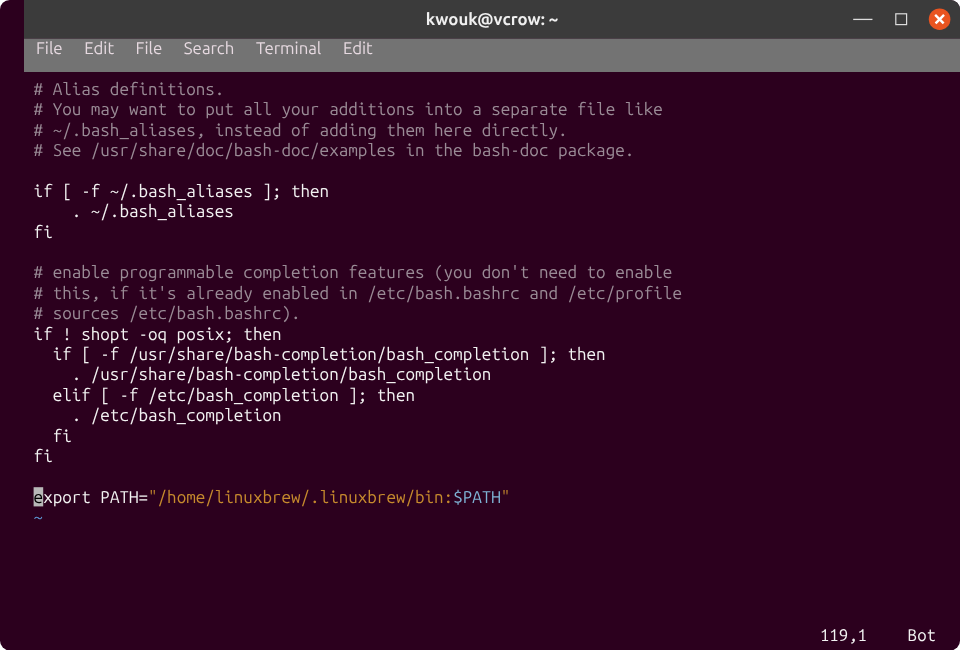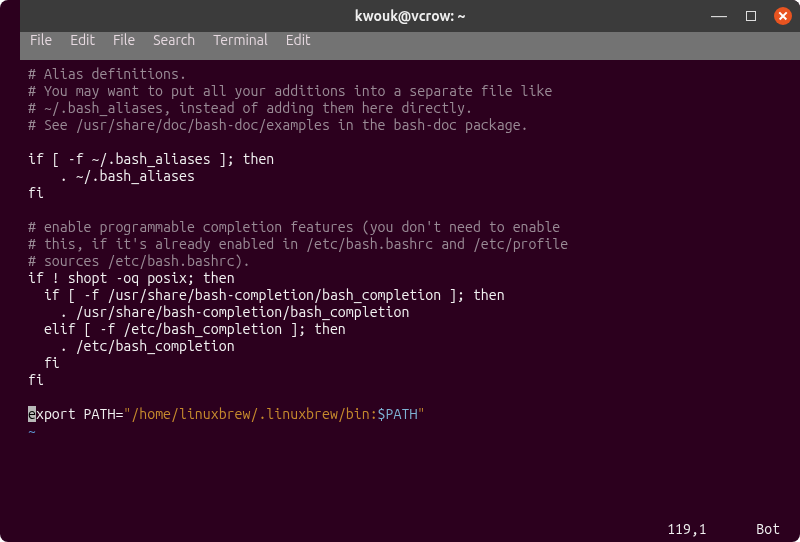--- a/index.html
+++ b/index.html
@@ -18,21 +18,21 @@
     .menubar { background: #737373; height: 28px; display: flex; align-items: flex-start; padding: 0 10px; gap: 18px; color: #e6d9e0; font-size: 14px; }
     .menubar span { cursor: default; }
     .terminal { flex: 1; padding: 6px 8px; font-family: "Ubuntu Mono", "DejaVu Sans Mono", monospace; font-size: 14.2px; line-height: 17px; color: #f2f2f2; white-space: pre; position: relative; }
     .comment { color: #9a8b96; }
     .string { color: #c68a2d; }
     .var { color: #7fb3d5; }
     .cursor-hl { background: #b8b8b8; color: #000; }
     .tilde { color: #5e9ad8; }
     .statusbar { position: absolute; bottom: 4px; right: 20px; color: #f2f2f2; font-family: "Ubuntu Mono", monospace; font-size: 14px; }
     .statusbar span { display: inline-block; }
-    .status-pos { margin-right: 50px; }
+    .status-pos { margin-right: 34px; }
   </style>
 </head>
 <body>
 
 <div class="window">
   <div class="titlebar">
     <span class="titlebar-title">kwouk@vcrow: ~</span>
     <div class="win-controls">
       <span class="win-btn win-min">—</span>
       <span class="win-btn">

